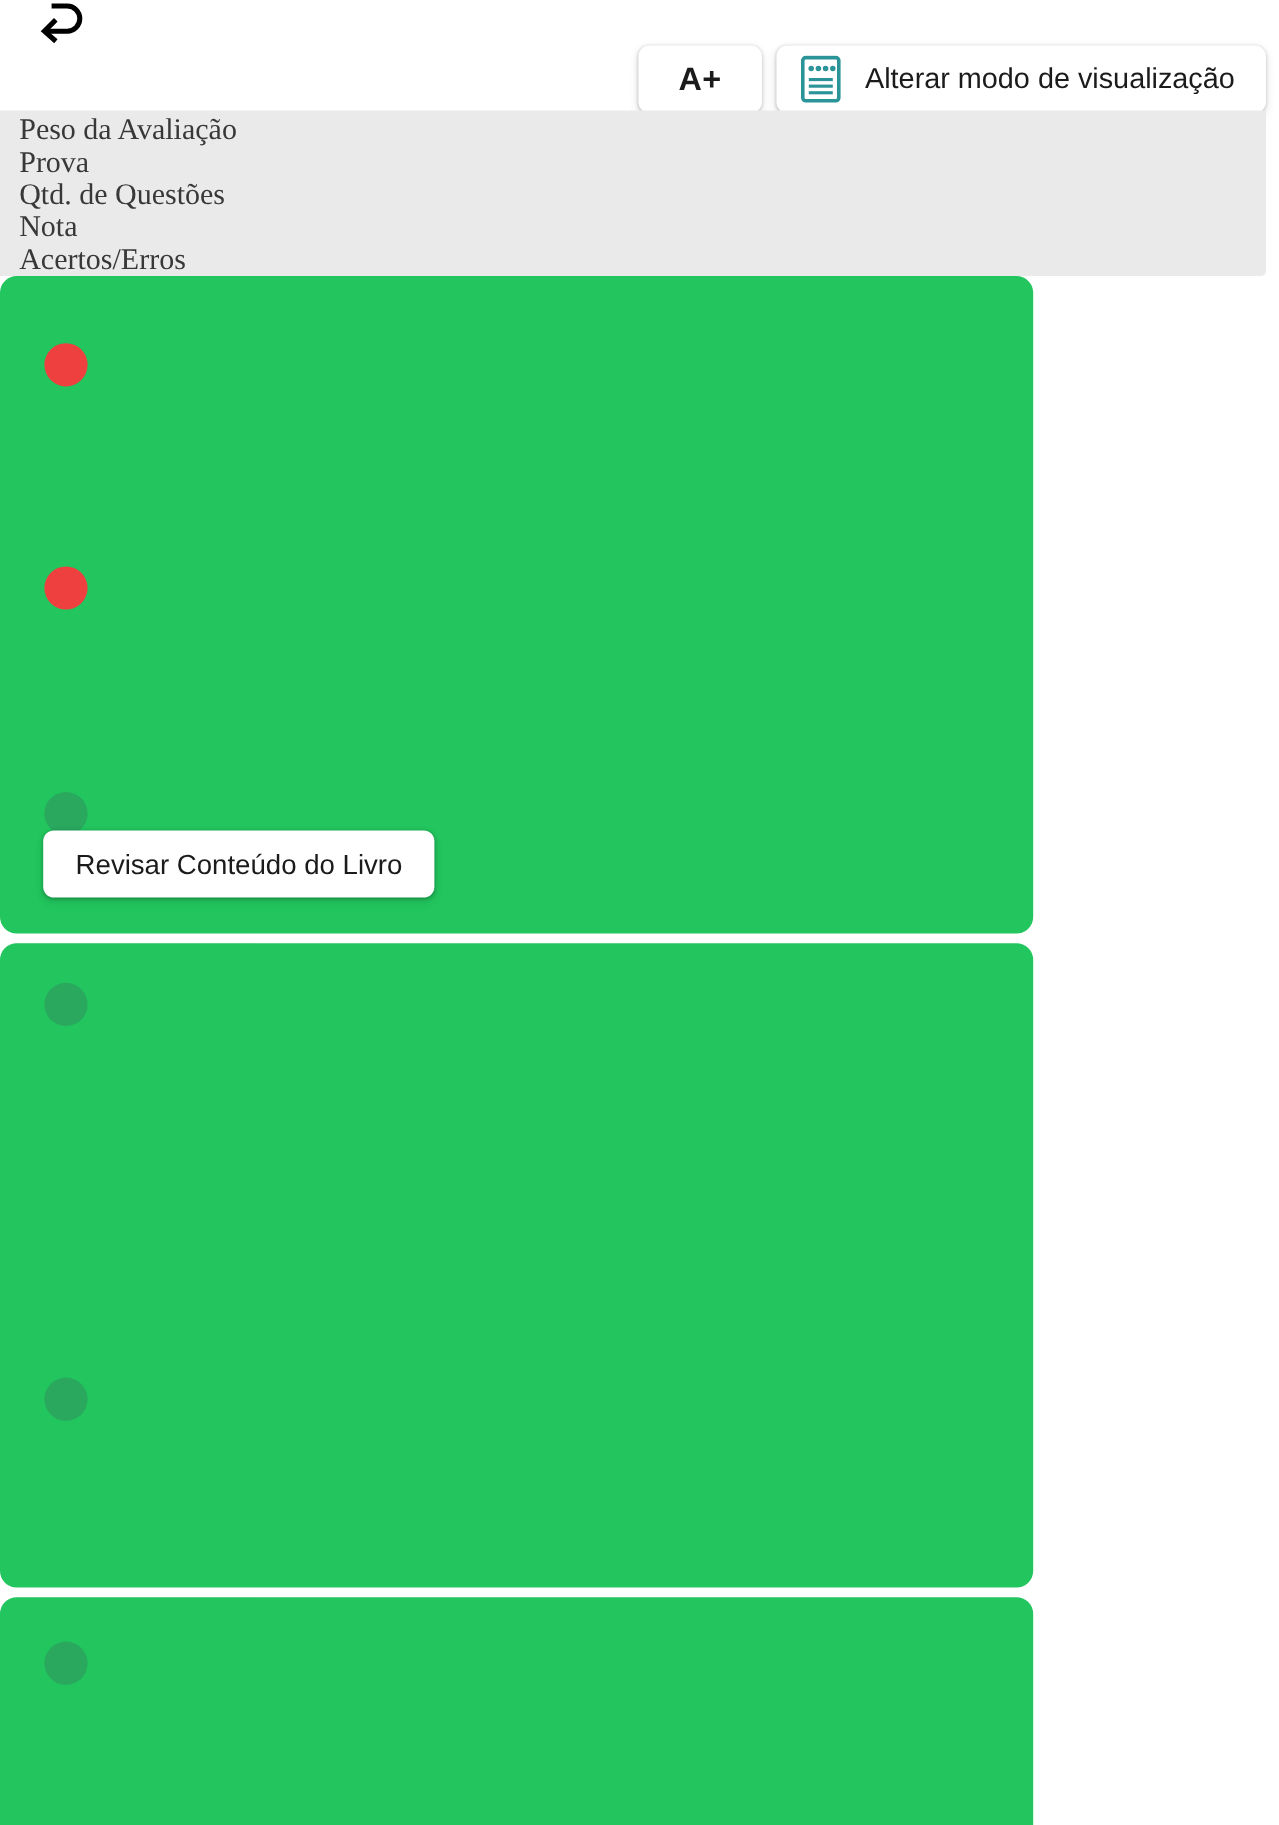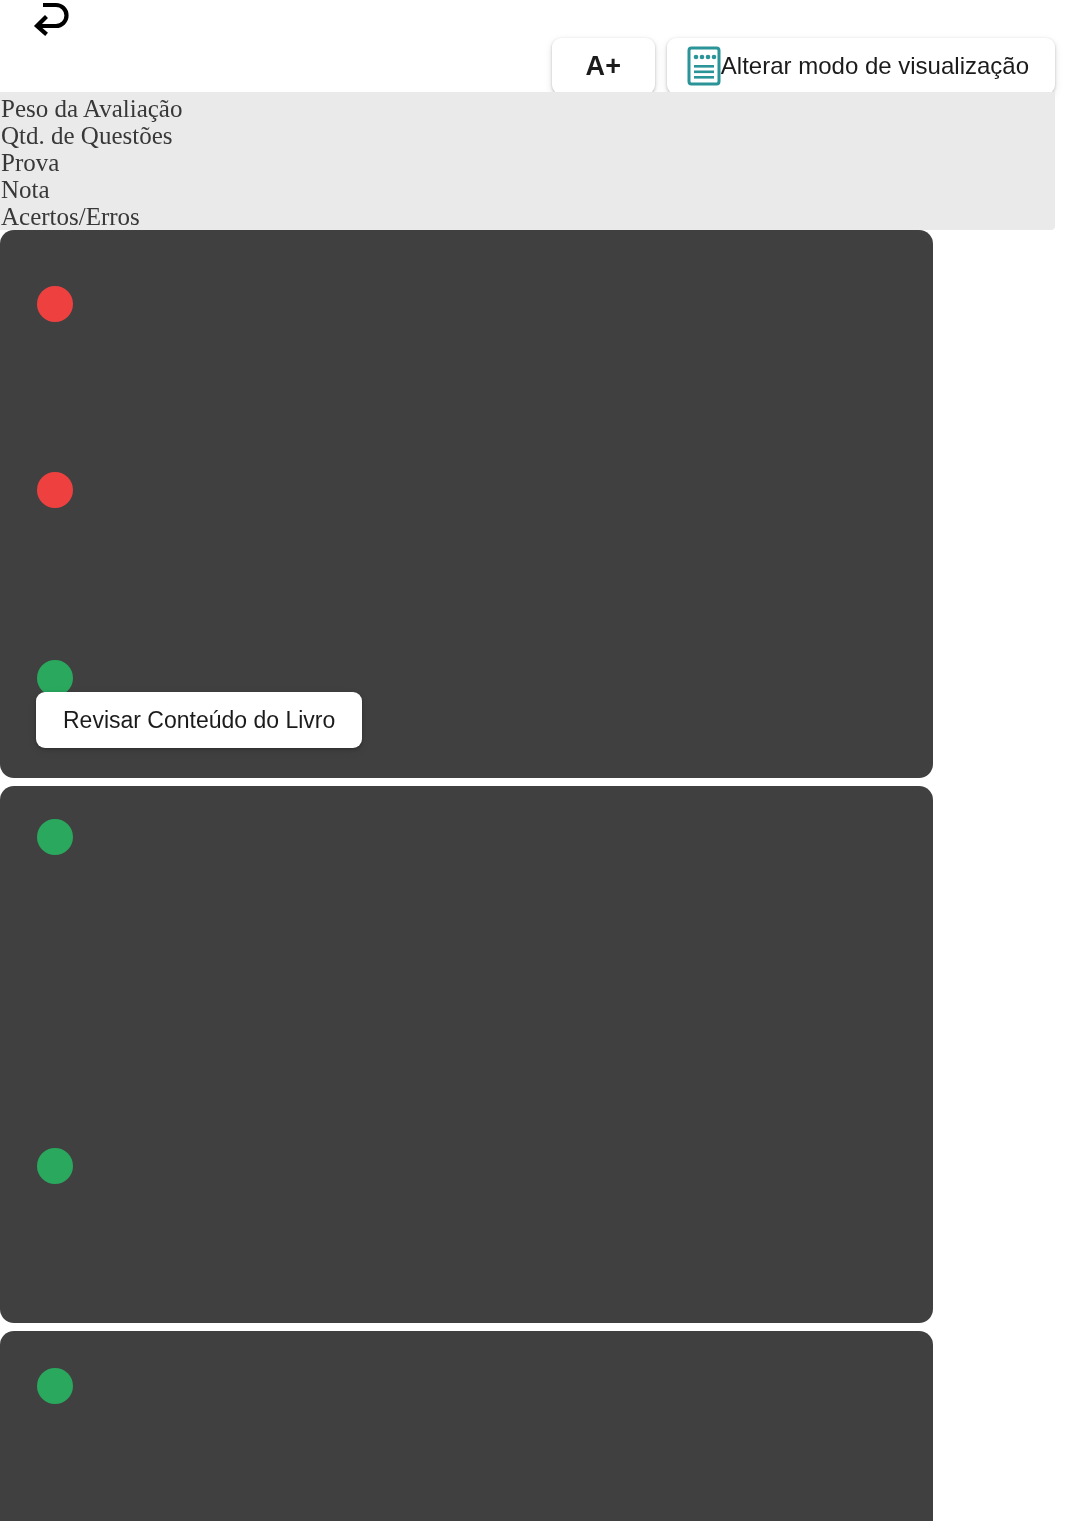--- a/index.html
+++ b/index.html
@@ -73,20 +73,21 @@
     height: 56px;
     font-size: 27px;
     font-weight: 700;
     color: #1b1b1b;
     letter-spacing: 0.2px;
   }
 
   .pill-view-mode {
     height: 56px;
     padding: 0 26px 0 20px;
+    gap: 20px;
     justify-content: center;
   }
   .pill-view-mode .vm-label {
     font-size: 24px;
     font-weight: 400;
     color: #1b1b1b;
     white-space: nowrap;
   }
 
   .notepad-icon {
@@ -111,30 +112,30 @@
   .col-header-list {
     list-style: none;
     margin: 0;
     padding: 0;
   }
   .col-header-list li {
     font-family: "Liberation Serif", "DejaVu Serif", serif;
     font-size: 25px;
     line-height: 27px;
     color: #383838;
-    padding-left: 1px;
+    padding-left: 16px;
     white-space: nowrap;
   }
 
   
   .card {
     position: absolute;
     left: 0;
-    width: 933px;
-    background: #404040;
+    width: 861px;
+    background: #22c55e;
     border-radius: 14px;
     box-sizing: border-box;
     overflow: visible;
   }
 
   .card-1 { top: 230px;  height: 548px; }
   .card-2 { top: 786px;  height: 537px; }
   .card-3 { top: 1331px; height: 190px; border-bottom-left-radius: 0; border-bottom-right-radius: 0; }
 
   .status-dot {
@@ -192,22 +193,22 @@
       </svg>
       <span class="vm-label">Alterar modo de visualização</span>
     </button>
 
   </div>
 </div>
 
 <div class="col-header">
   <ul class="col-header-list">
     <li>Peso da Avaliação</li>
+    <li>Prova</li>
     <li>Qtd. de Questões</li>
-    <li>Prova</li>
     <li>Nota</li>
     <li>Acertos/Erros</li>
   </ul>
 </div>
 
 <div class="card card-1">
   <span class="status-dot dot-red" style="left:37px; top:56px;"></span>
   <span class="status-dot dot-red" style="left:37px; top:242px;"></span>
   <span class="status-dot dot-green" style="left:37px; top:430px;"></span>
 

